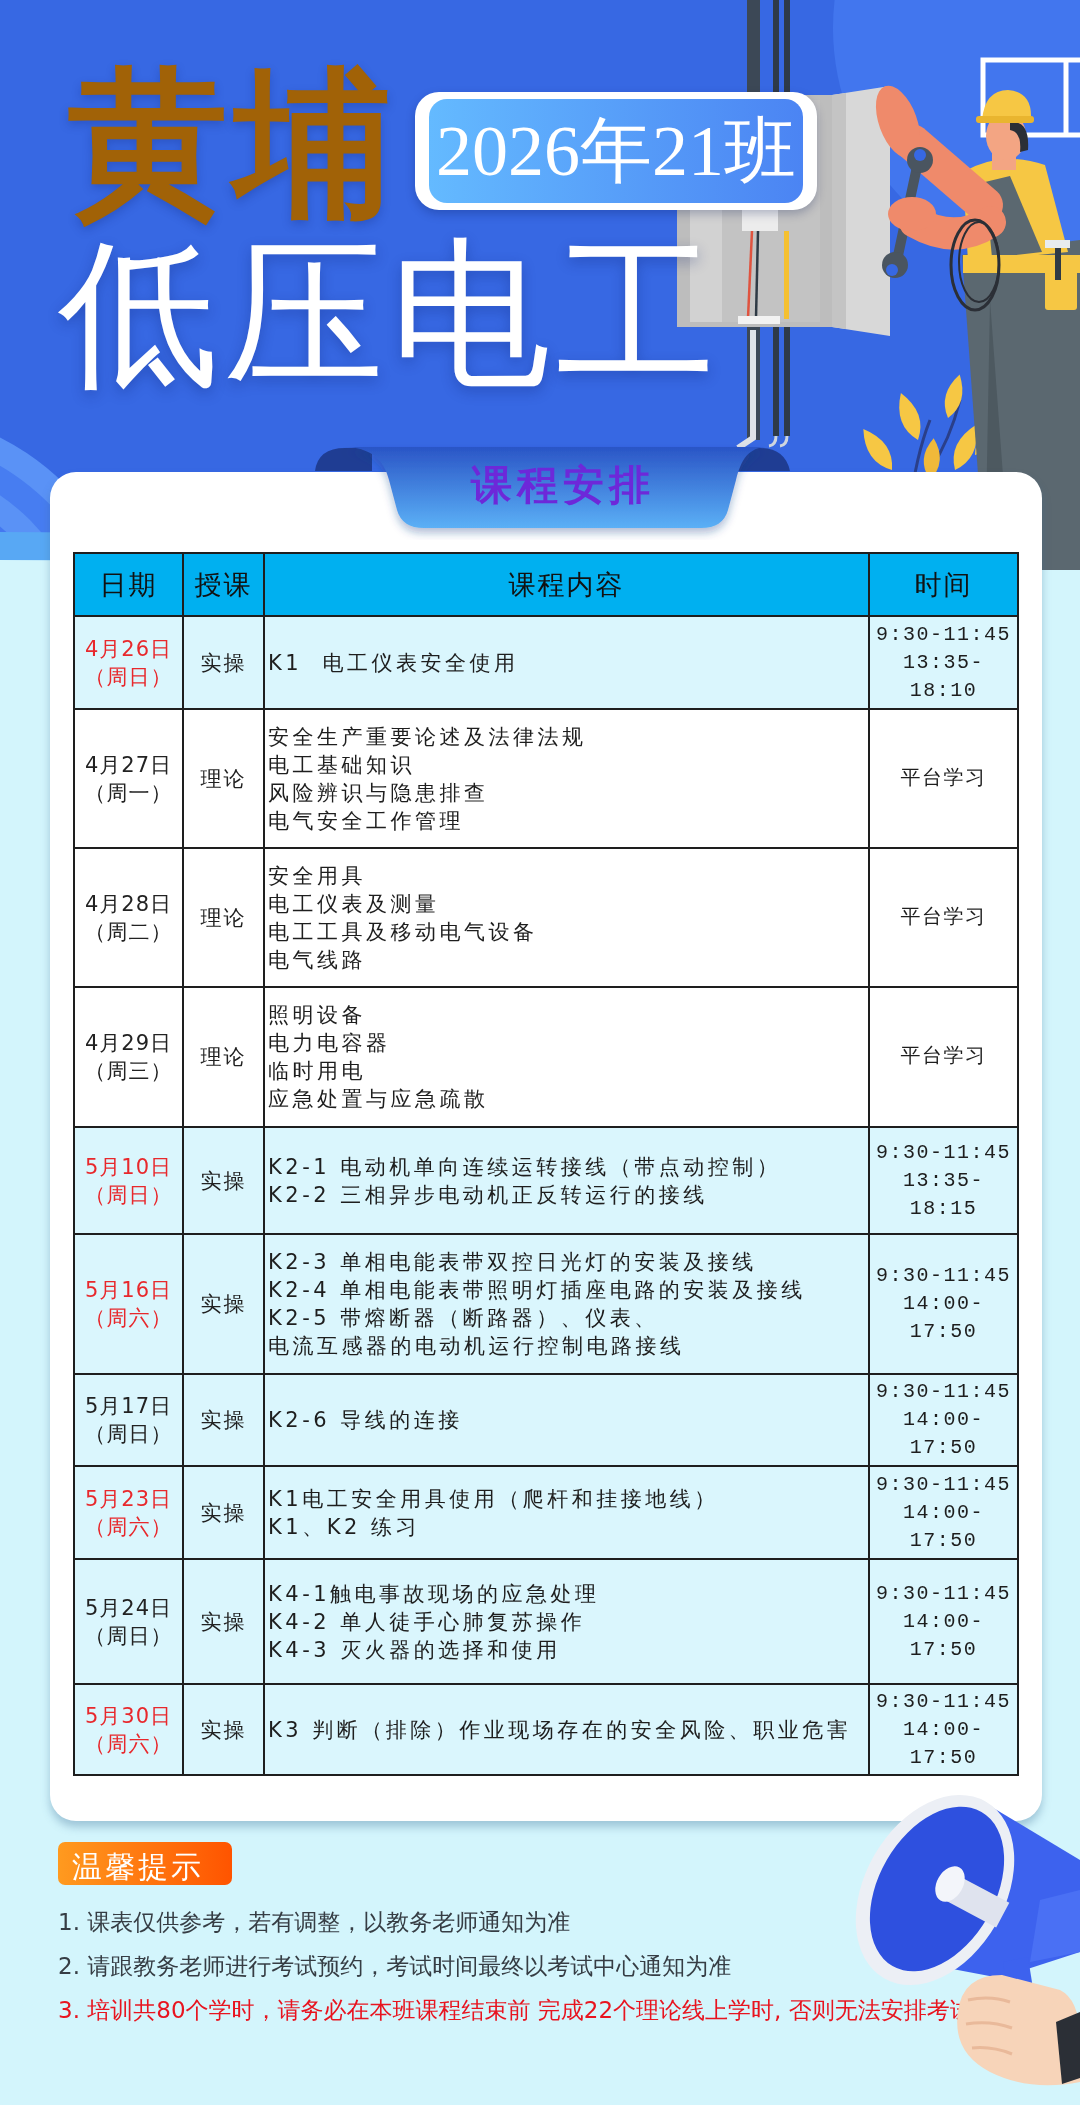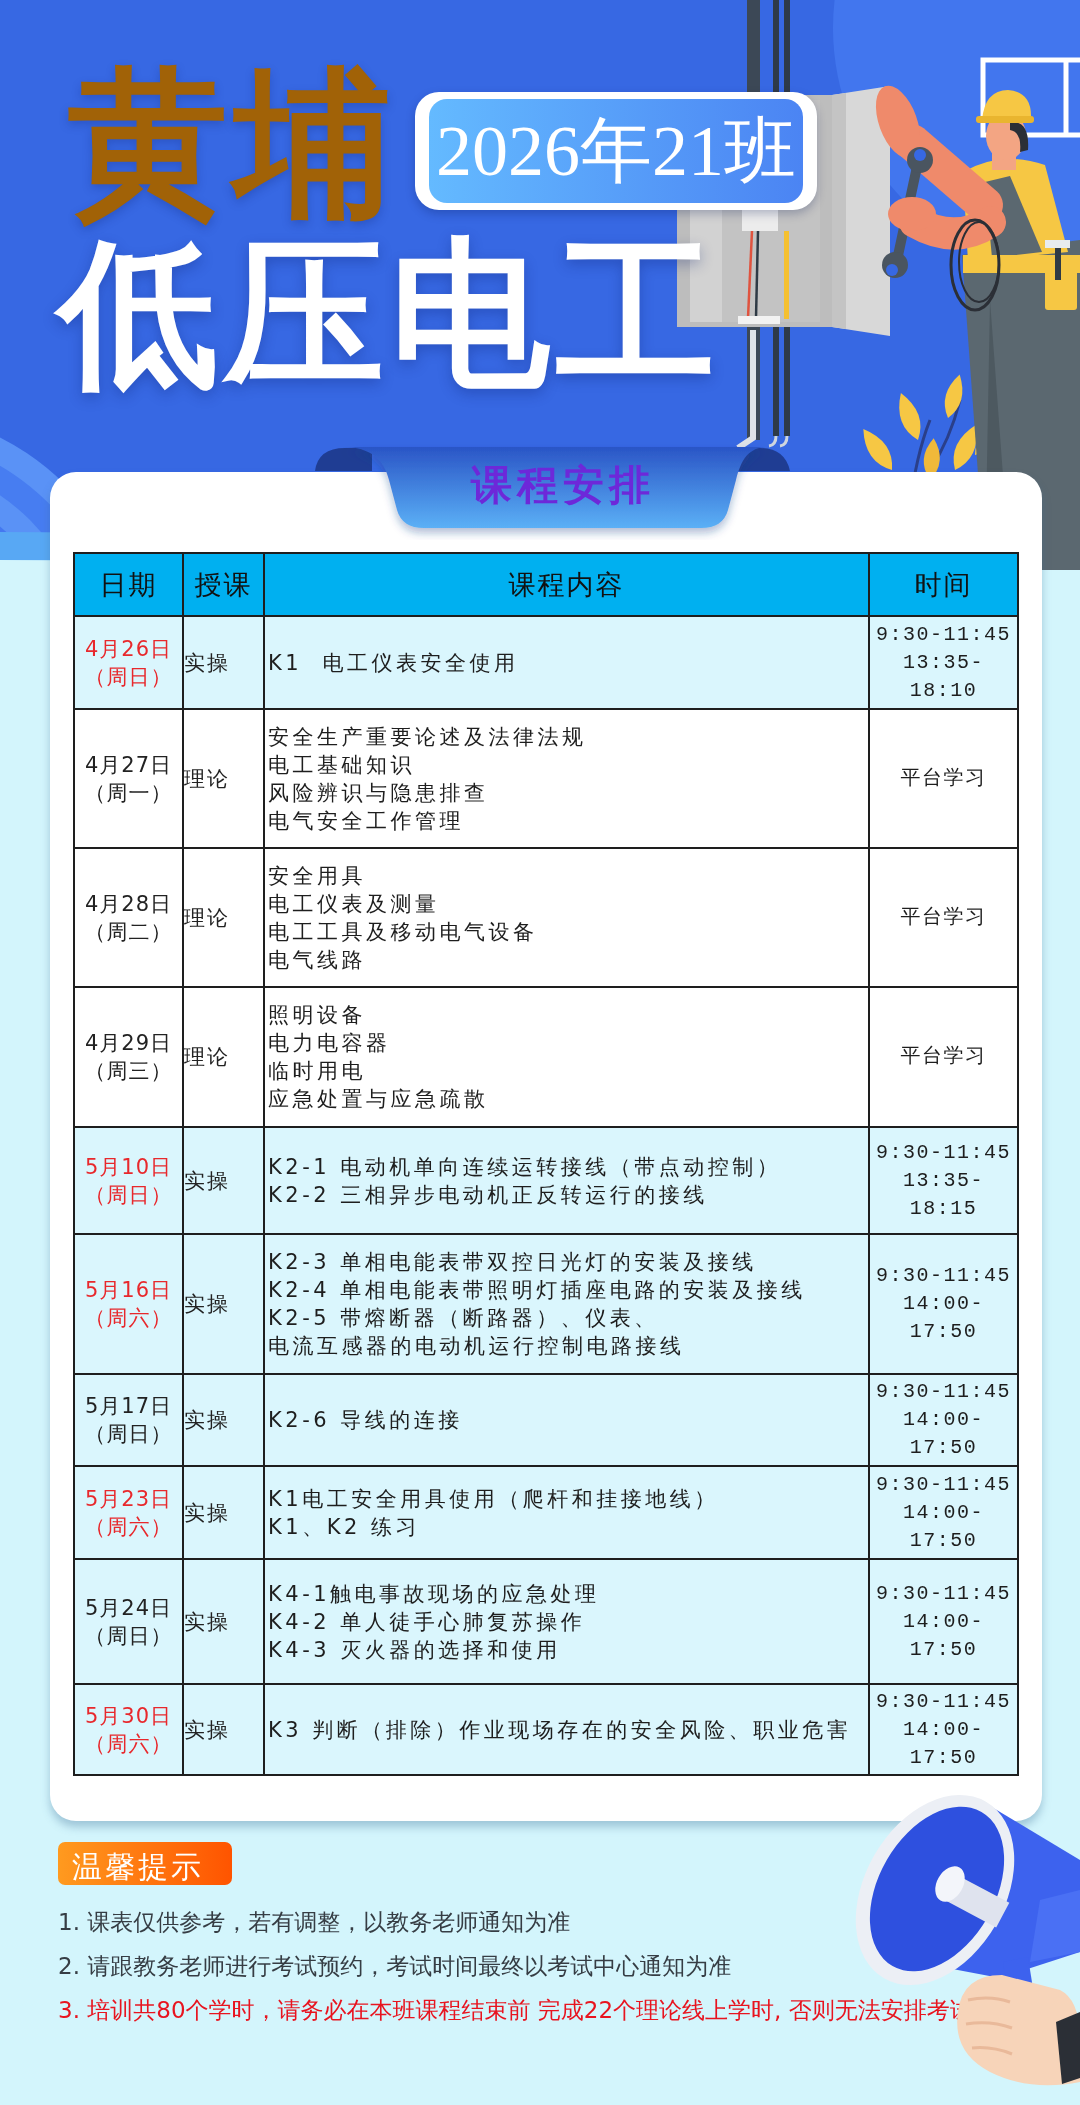--- a/index.html
+++ b/index.html
@@ -9,21 +9,21 @@
     font-family:"DejaVu Sans", sans-serif;
   }
   .abs { position:absolute; }
   .hero-svg { left:0; top:0; width:1080px; height:570px; }
   .brand {
     left:68px; top:64px; font-size:160px; line-height:1; font-weight:900;
     color:#a16207; letter-spacing:6px; white-space:nowrap;
     text-shadow:0 4px 10px rgba(10,30,110,0.25);
   }
   .title {
-    left:58px; top:234px; font-size:160px; line-height:1; font-weight:700;
+    left:58px; top:234px; font-size:160px; line-height:1; font-weight:400;
     color:#ffffff; letter-spacing:6px; white-space:nowrap;
     text-shadow:0 5px 14px rgba(10,30,110,0.30);
   }
   .class-badge {
     left:415px; top:92px; width:402px; height:118px; background:#ffffff;
     border-radius:24px; box-shadow:0 4px 10px rgba(0,20,80,0.25);
   }
   .class-badge .inner {
     position:absolute; left:14px; right:14px; top:7px; bottom:7px;
     border-radius:18px; background:linear-gradient(90deg,#64baff 0%,#4b84f3 100%);
@@ -48,21 +48,21 @@
   .schedule th, .schedule td { border:2px solid #1e1e1e; padding:0; }
   .schedule th {
     background:#00b0f0; color:#111111; font-weight:normal;
     font-size:27px; letter-spacing:2px; height:61px; text-align:center;
   }
   .schedule tr[data-bg="cyan"] td { background:#daf6fd; }
   .schedule tr[data-bg="white"] td { background:#ffffff; }
   .c-date { text-align:center; vertical-align:middle; color:#222222; font-size:21px; line-height:28px; letter-spacing:1px; }
   .c-date[data-hl="true"] { color:#e8282c; }
   .c-date .d { display:block; }
-  .c-type { text-align:left; vertical-align:middle; color:#222222; font-size:21px; letter-spacing:2px; }
+  .c-type { text-align:center; vertical-align:middle; color:#222222; font-size:21px; letter-spacing:2px; }
   .c-content {
     text-align:left; vertical-align:middle; color:#1e1e1e; font-size:21px;
     letter-spacing:3.5px; line-height:28px; white-space:pre-wrap; padding-left:3px !important;
   }
   .c-time {
     text-align:center; vertical-align:middle; color:#1e1e1e;
     font-family:Liberation Mono, monospace; font-size:20px; letter-spacing:1.5px;
     line-height:28px; white-space:pre-line;
   }
   .tips-badge {

